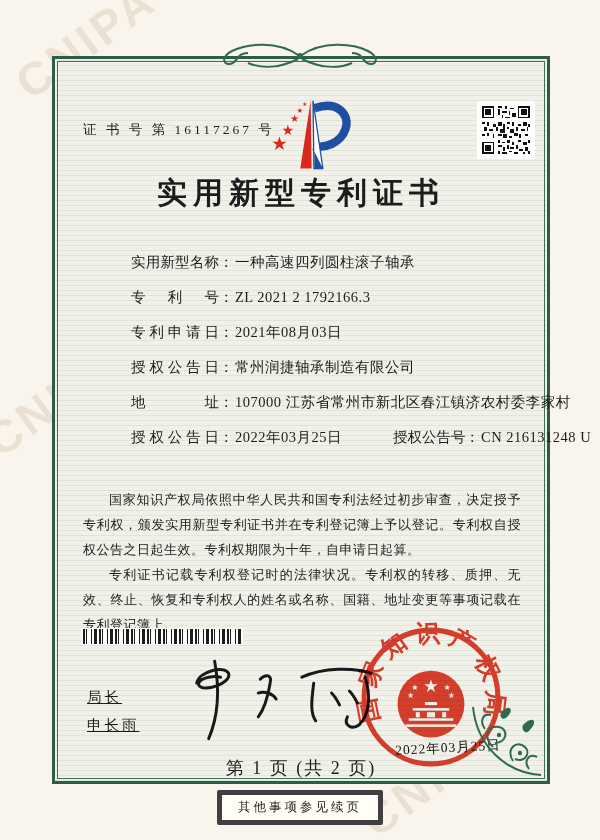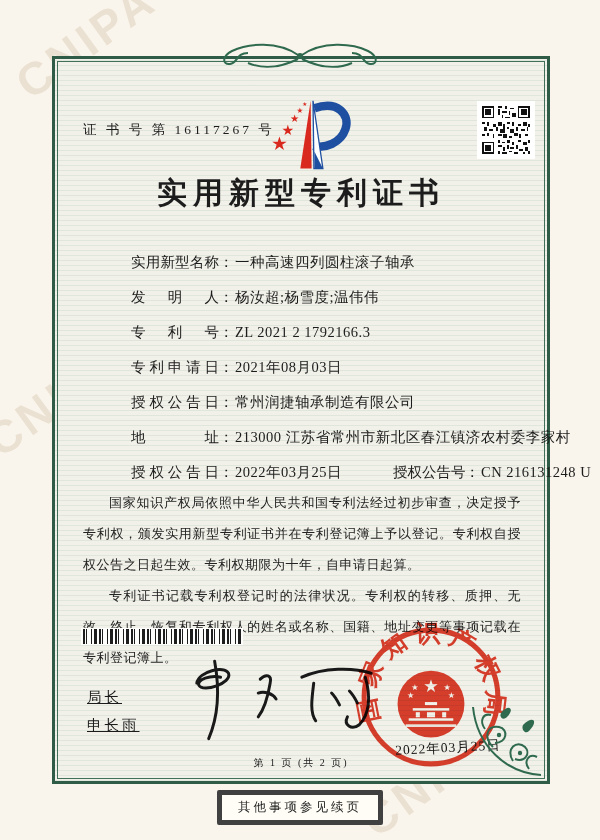--- a/index.html
+++ b/index.html
@@ -20,33 +20,33 @@
         font-size:30px;font-weight:700;letter-spacing:6px;}
   
   .fields{position:absolute;left:28px;top:186px;width:436px;}
   .frow{height:35px;line-height:35px;font-size:14.5px;white-space:nowrap;position:relative;margin-left:48px;}
   .flabel{display:inline-block;width:88px;text-align:justify;text-align-last:justify;vertical-align:top;}
   .fcolon{display:inline-block;width:16px;}
   .fvalue{letter-spacing:0.5px;}
   .grant-group{position:absolute;left:262px;top:0;}
   .grant-group .flabel{width:72px;}
   
-  .bodytext{position:absolute;left:28px;top:428px;width:438px;font-size:13px;line-height:31px;
+  .bodytext{position:absolute;left:28px;top:428px;width:438px;font-size:13px;line-height:25px;
         text-align:justify;letter-spacing:0.5px;color:#222;}
   .bodytext p{margin:0;text-indent:2em;}
   .barcode{position:absolute;left:26px;top:569px;width:162px;height:17px;background:#fdfdfb;
         padding:1px 2px;box-sizing:border-box;}
   .barcode-bars{width:100%;height:100%;
         background:repeating-linear-gradient(90deg,#1d1d1d 0 2px,#fdfdfb 2px 3px,#1d1d1d 3px 4px,#fdfdfb 4px 8px,#1d1d1d 8px 9px,#fdfdfb 9px 11px,#1d1d1d 11px 14px,#fdfdfb 14px 16px);}
   .director{position:absolute;left:32px;top:624px;font-size:14.5px;letter-spacing:3px;line-height:28px;text-decoration:underline;}
   .signature{position:absolute;left:120px;top:594px;width:218px;height:90px;}
   .seal{position:absolute;left:300px;top:562px;width:152px;height:152px;opacity:0.92;mix-blend-mode:multiply;}
   .seal-date{position:absolute;left:308px;top:680px;width:170px;text-align:center;font-size:13.5px;
         letter-spacing:1px;color:#141414;transform:rotate(-3deg);}
-  .page-num{position:absolute;left:0;top:697px;width:100%;text-align:center;font-size:10px;letter-spacing:2px;}
+  .page-num{position:absolute;left:0;top:697px;width:100%;text-align:center;font-size:18px;letter-spacing:2px;}
   .corner-ornament{position:absolute;right:2px;bottom:2px;width:82px;height:94px;}
   .top-ornament{position:absolute;left:210px;top:41px;width:180px;height:30px;}
   .continuation{position:absolute;left:50%;top:790px;transform:translateX(-50%);
         background:#fffdf6;border:5px solid #404040;border-radius:2px;
         padding:4px 16px;font-size:12.5px;letter-spacing:3px;white-space:nowrap;}
 </style>
 </head>
 <body>
 
 <div class="page">
@@ -142,33 +142,30 @@
       </g>
     </svg>
 
     <div class="title">实用新型专利证书</div>
 
     <div class="fields">
       <div class="frow">
         <span class="flabel">实用新型名称</span><span class="fcolon">：</span><span class="fvalue">一种高速四列圆柱滚子轴承</span>
       </div>
       <div class="frow">
-        <span class="flabel">发明人</span><span class="fcolon">：</span><span class="fvalue">杨汝超;杨雪度;温伟伟</span>
-      </div>
-      <div class="frow">
         <span class="flabel">专利号</span><span class="fcolon">：</span><span class="fvalue">ZL 2021 2 1792166.3</span>
       </div>
       <div class="frow">
         <span class="flabel">专利申请日</span><span class="fcolon">：</span><span class="fvalue">2021年08月03日</span>
       </div>
       <div class="frow">
         <span class="flabel">授权公告日</span><span class="fcolon">：</span><span class="fvalue">常州润捷轴承制造有限公司</span>
       </div>
       <div class="frow">
-        <span class="flabel">地址</span><span class="fcolon">：</span><span class="fvalue">213000 江苏省常州市新北区春江镇济农村委李家村</span>
+        <span class="flabel">地址</span><span class="fcolon">：</span><span class="fvalue">107000 江苏省常州市新北区春江镇济农村委李家村</span>
       </div>
       <div class="frow">
         <span class="flabel">授权公告日</span><span class="fcolon">：</span><span class="fvalue">2022年03月25日</span>
         <span class="grant-group">
           <span class="flabel">授权公告号</span><span class="fcolon">：</span><span class="fvalue">CN 216131248 U</span>
         </span>
       </div>
     </div>
 
     <div class="bodytext">

